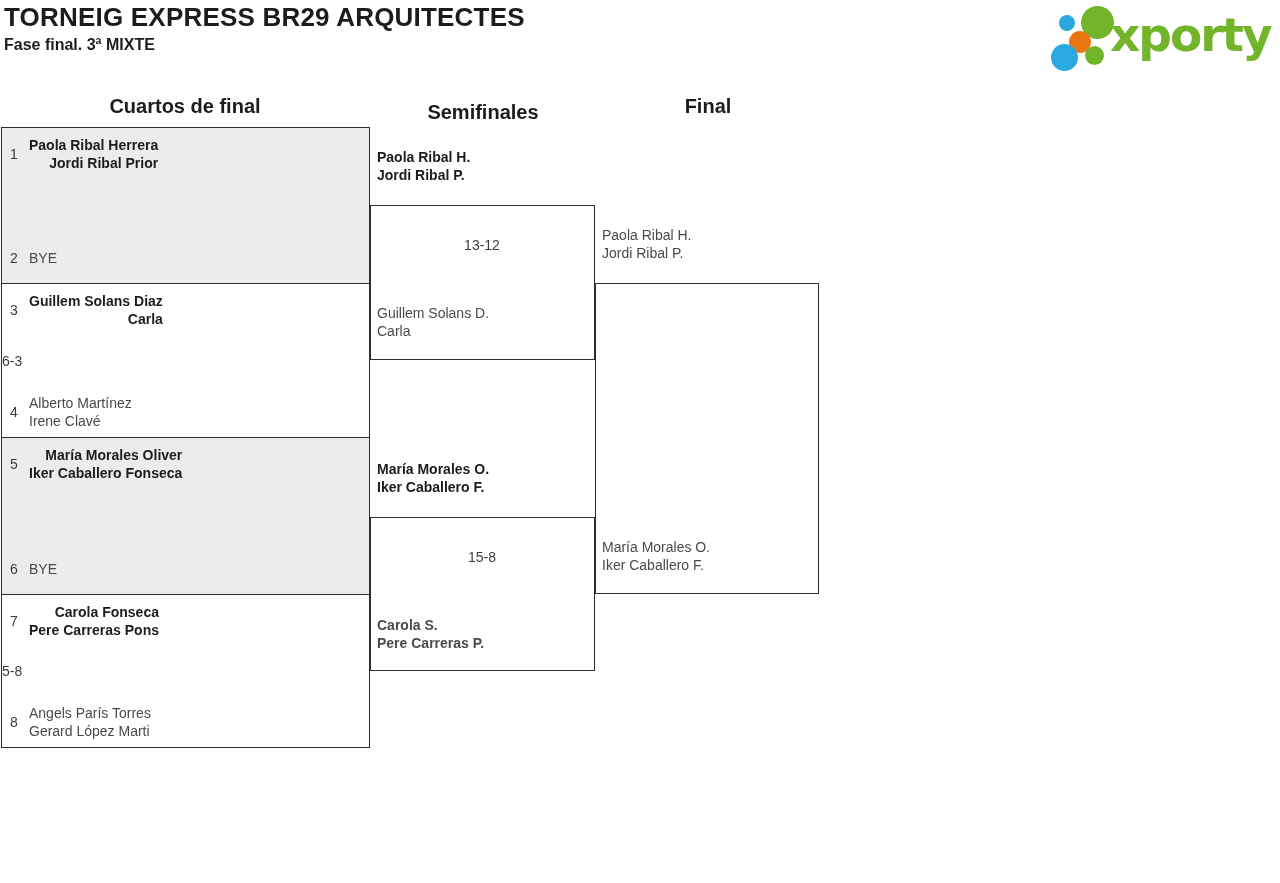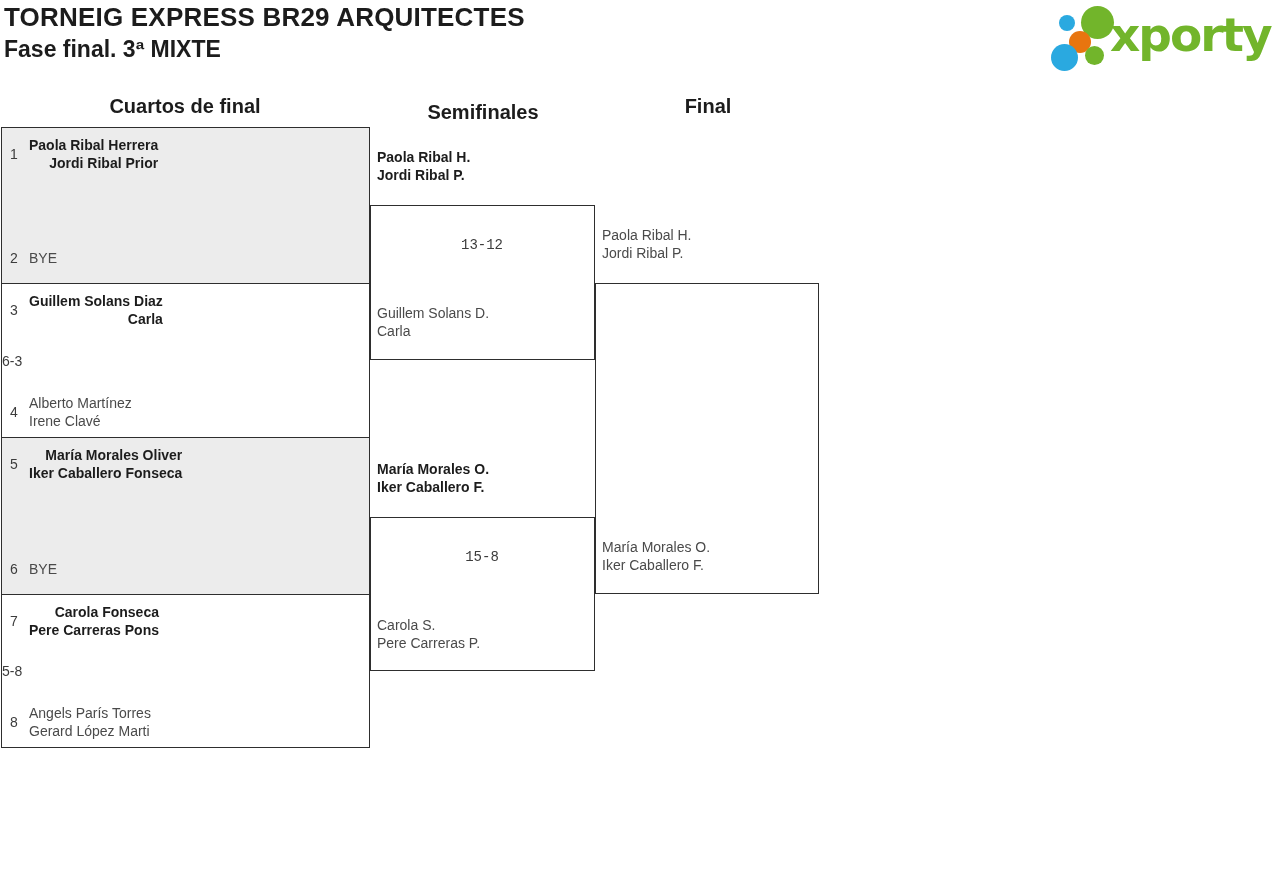--- a/index.html
+++ b/index.html
@@ -11,21 +11,21 @@
     --line:#2e2e2e;
     --bye-bg:#ececec;
   }
   html,body{margin:0;padding:0;background:#fff;}
   .page{
     position:relative;width:1280px;height:883px;background:#fff;
     font-family:"Liberation Sans",sans-serif;overflow:hidden;
   }
   
   .title{position:absolute;left:4px;top:2px;font-size:26px;font-weight:700;color:var(--ink);letter-spacing:.2px;}
-  .subtitle{position:absolute;left:4px;top:36px;font-size:23px;font-weight:700;color:var(--ink);}
+  .subtitle{position:absolute;left:4px;top:36px;font-size:16px;font-weight:700;color:var(--ink);}
   
   .logo{position:absolute;left:1048px;top:5px;width:232px;height:66px;}
   .dot{position:absolute;border-radius:50%;}
   .dot.d1{left:11px;top:10px;width:16px;height:16px;background:var(--blue);}
   .dot.d2{left:33px;top:1px;width:33px;height:33px;background:var(--green);}
   .dot.d3{left:21px;top:26px;width:22px;height:22px;background:var(--orange);}
   .dot.d4{left:3px;top:39px;width:27px;height:27px;background:var(--blue);}
   .dot.d5{left:37px;top:41px;width:19px;height:19px;background:var(--green);}
   .logo-text{
     position:absolute;left:62px;top:0;height:66px;line-height:60px;
@@ -53,21 +53,21 @@
   .team-row{position:absolute;left:8px;right:8px;height:38px;display:flex;}
   .team-row.top{top:7px;}
   .team-row.bottom{bottom:6px;}
   .seed{width:19px;flex:none;display:flex;align-items:center;font-size:14px;color:#3c3c3c;}
   .names{display:flex;flex-direction:column;justify-content:center;font-size:14px;line-height:18px;color:var(--soft);}
   .names.winner{font-weight:700;color:var(--ink);text-align:right;}
   .score{position:absolute;left:0;width:100%;top:50%;transform:translateY(-50%);text-align:left;font-size:14px;color:#3c3c3c;}
   
   .team-label{position:absolute;font-size:14px;line-height:18px;color:var(--soft);}
   .team-label.winner{font-weight:700;color:var(--ink);}
-  .sf-score{position:absolute;left:370px;width:224px;text-align:center;font-size:14px;color:#3c3c3c;line-height:18px;font-family:Liberation Mono, monospace;}
+  .sf-score{position:absolute;left:370px;width:224px;text-align:center;font-size:14px;color:#3c3c3c;line-height:18px;}
 </style>
 </head>
 <body>
 
 <div class="page">
 
   <div class="title">TORNEIG EXPRESS BR29 ARQUITECTES</div>
   <div class="subtitle">Fase final. 3ª MIXTE</div>
 
   <div class="logo">
@@ -163,21 +163,21 @@
     <div>Guillem Solans D.</div>
     <div>Carla</div>
   </div>
 
   <div class="team-label winner" style="left:377px;top:460px;">
     <div>María Morales O.</div>
     <div>Iker Caballero F.</div>
   </div>
   <div class="box sf-box sf1"></div>
   <div class="sf-score" style="top:548px;">15-8</div>
-  <div class="team-label" style="left:377px;top:616px;">
+  <div class="team-label" style="left:377px;top:616px;font-weight:bold;">
     <div>Carola S.</div>
     <div>Pere Carreras P.</div>
   </div>
 
   <div class="team-label" style="left:602px;top:226px;">
     <div>Paola Ribal H.</div>
     <div>Jordi Ribal P.</div>
   </div>
   <div class="box final-box"></div>
   <div class="team-label" style="left:602px;top:538px;">

